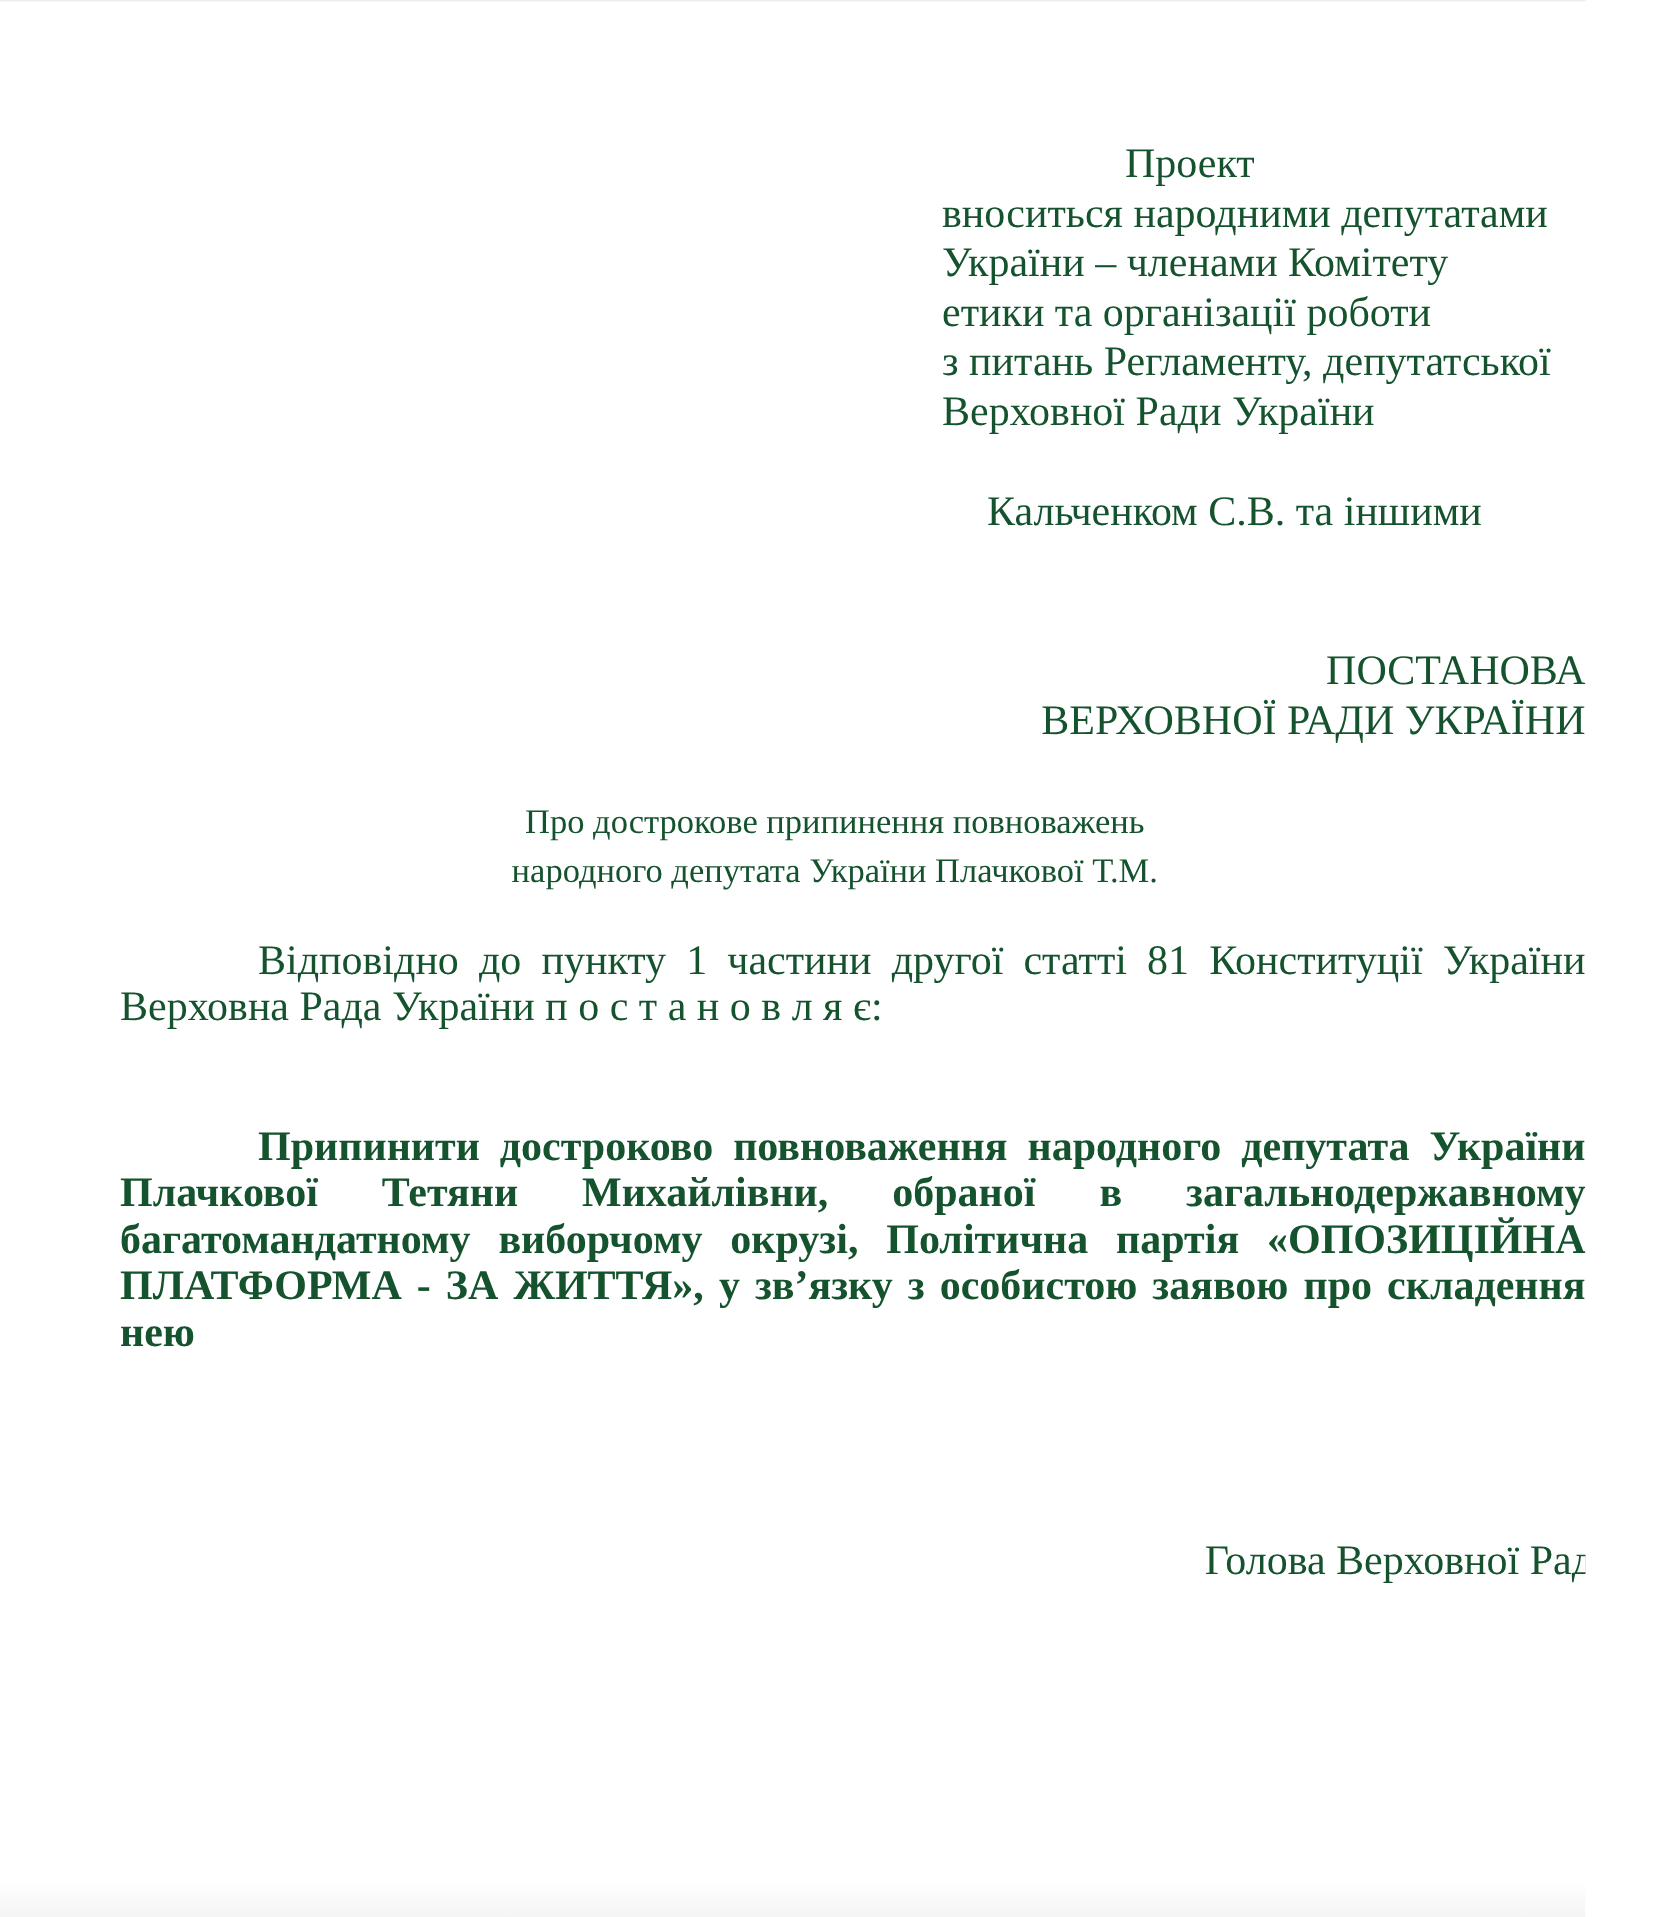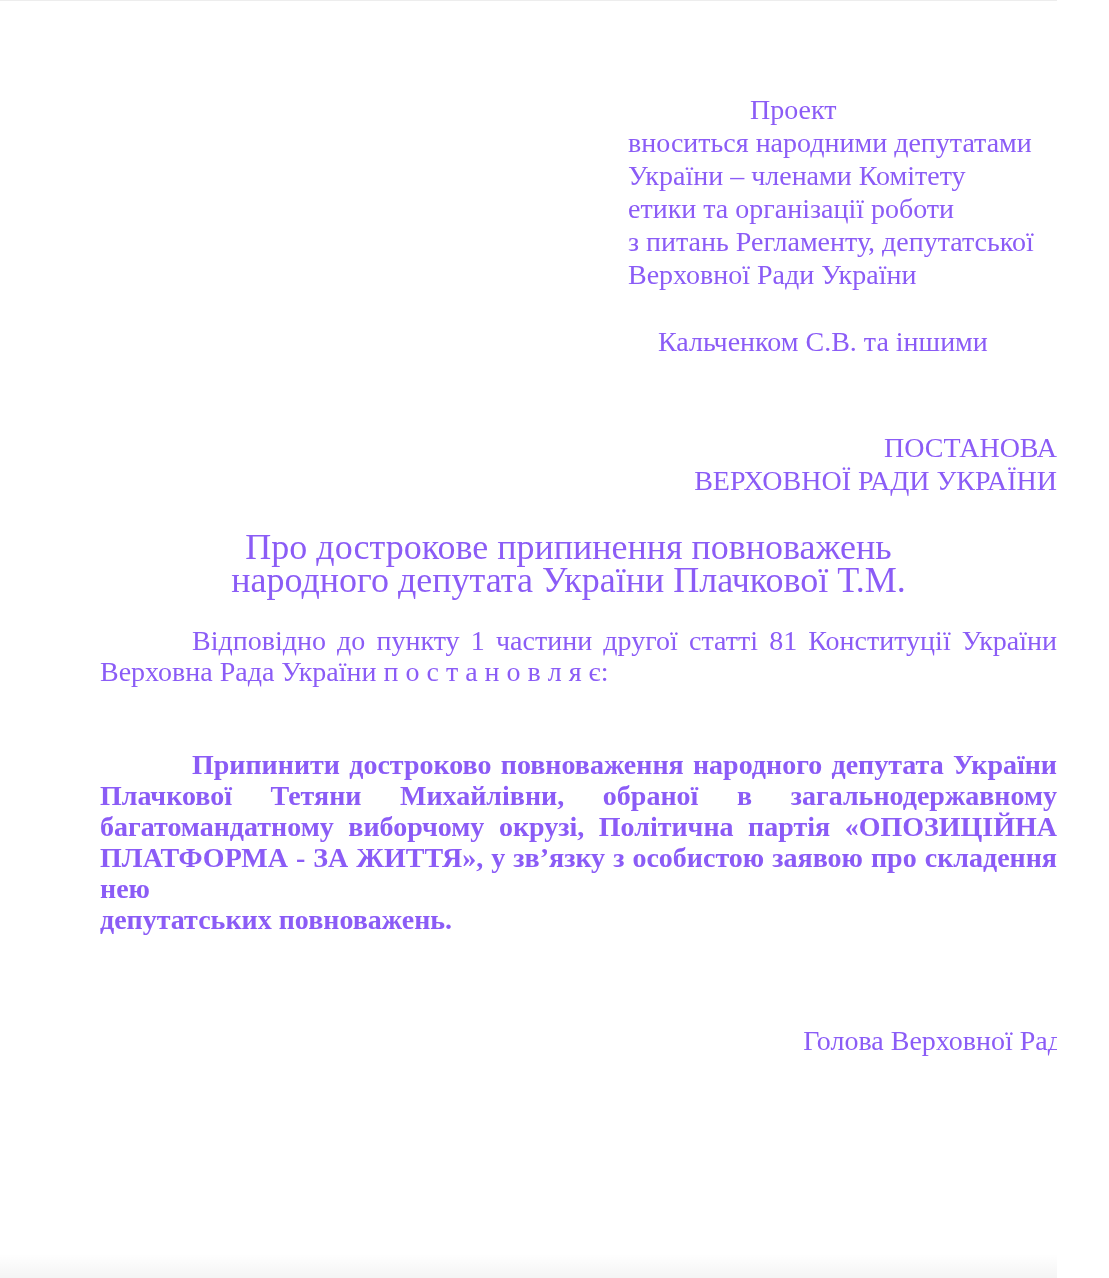--- a/index.html
+++ b/index.html
@@ -6,21 +6,21 @@
     margin: 0;
     padding: 0;
     background: #ffffff;
   }
   .page {
     position: relative;
     width: 1057px;
     height: 1278px;
     background: #ffffff;
     font-family: "Liberation Serif", "DejaVu Serif", serif;
-    color: #8b5cf6;
+    color: #14532d;
     overflow: hidden;
     border-top: 1px solid #ededed;
     box-sizing: border-box;
   }
   .page::after {
     content: "";
     position: absolute;
     left: 0; right: 0; bottom: 0;
     height: 24px;
     background: linear-gradient(to bottom, rgba(0,0,0,0), rgba(0,0,0,0.045));
@@ -44,41 +44,40 @@
     position: absolute;
     left: 80px;
     top: 430px;
     width: 977px;
     text-align: right;
     font-size: 28px;
     line-height: 33px;
   }
   .doc-subject {
     position: absolute;
-    left: 80px;
+    left: 68px;
     top: 530px;
     width: 977px;
     text-align: center;
-    font-size: 36px;
+    font-size: 23px;
     line-height: 33px;
   }
   .block-line { display: block; }
 
   
   .para {
     position: absolute;
     left: 80px;
     width: 977px;
     font-size: 28px;
     line-height: 31px;
   }
   .para .jline {
     text-align: justify;
     text-align-last: justify;
-    margin-left: 20px;
   }
   .para .jline:first-child { text-indent: 92px; }
   .para .jline:last-child  { text-align-last: left; }
   .para-1 { top: 624px; }
   .para-2 { top: 748px; font-weight: bold; }
 
   
   .signature {
     position: absolute;
     left: 80px;
@@ -118,20 +117,19 @@
   <div class="para para-1">
       <div class="jline">Відповідно до пункту 1 частини другої статті 81 Конституції України</div>
       <div class="jline">Верховна Рада України п о с т а н о в л я є:</div>
     </div>
 
   <div class="para para-2">
       <div class="jline">Припинити достроково повноваження народного депутата України</div>
       <div class="jline">Плачкової Тетяни Михайлівни, обраної в загальнодержавному</div>
       <div class="jline">багатомандатному виборчому окрузі, Політична партія «ОПОЗИЦІЙНА</div>
       <div class="jline">ПЛАТФОРМА - ЗА ЖИТТЯ», у зв’язку з особистою заявою про складення нею</div>
-      <div class="jline">депутатських повноважень.</div>
     </div>
 
   <div class="signature">
     <span class="block-line">Голова Верховної Ради</span>
   </div>
 
 </div>
 
 </body></html>

